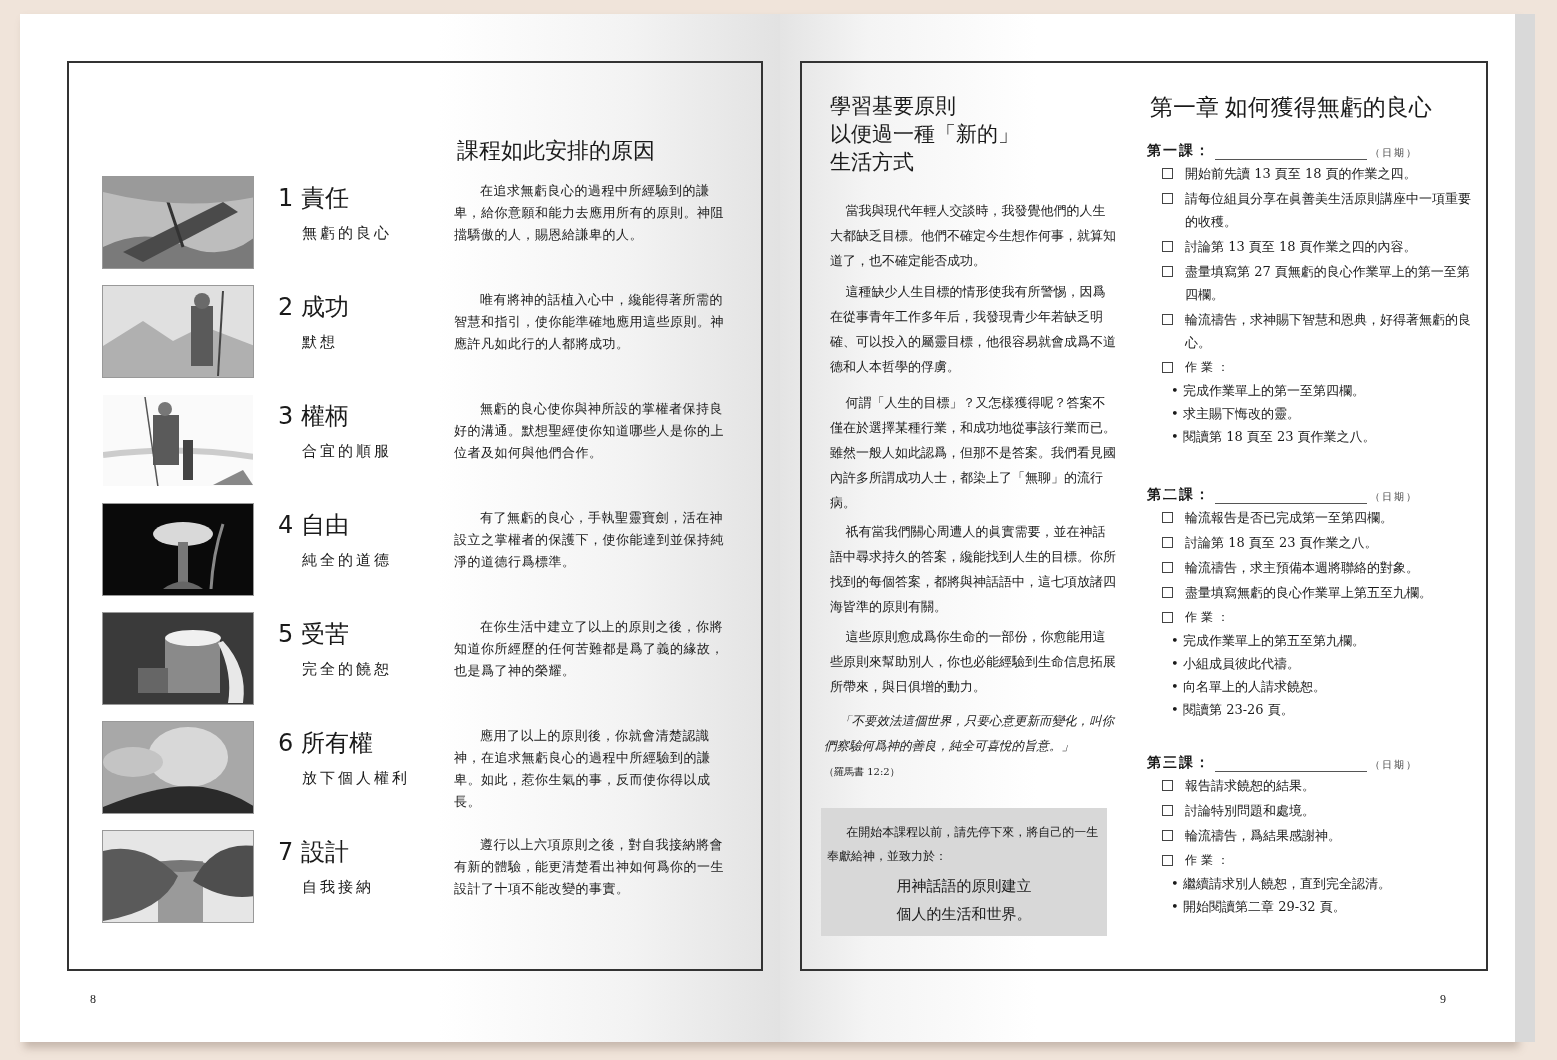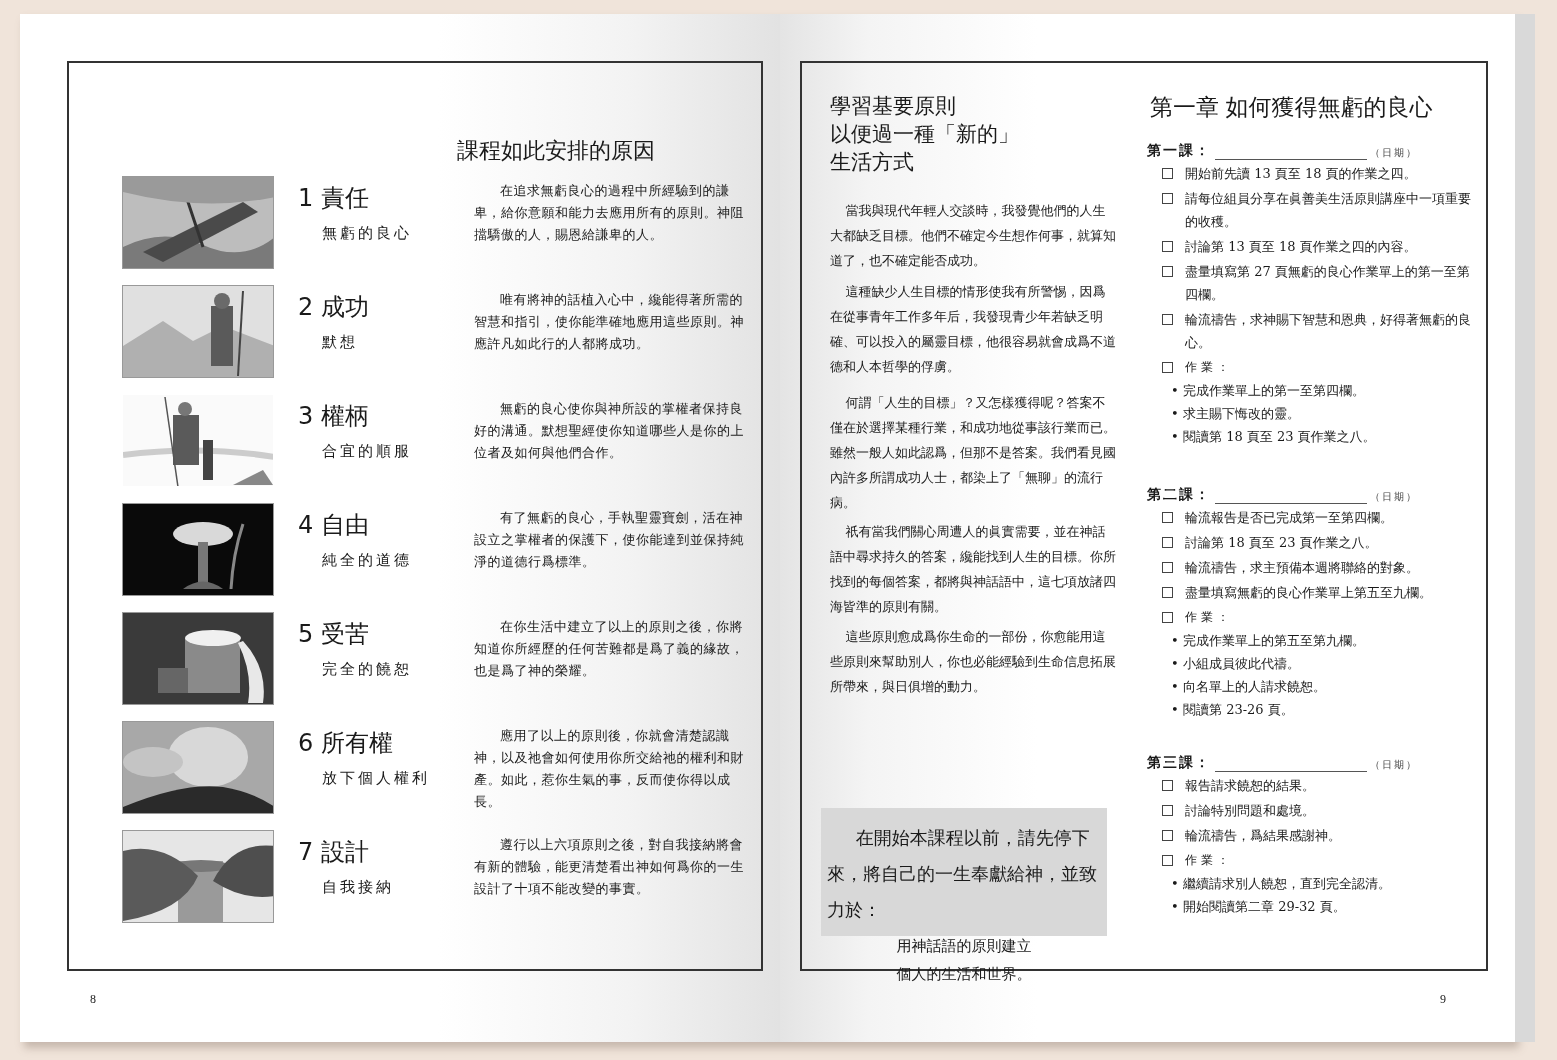--- a/index.html
+++ b/index.html
@@ -40,21 +40,21 @@
 
   
   .left-title {
     position: absolute; left: 82px; top: 76px; font-size: 30px; font-weight: 500;
     font-family: "DejaVu Sans", sans-serif; letter-spacing: 1px;
   }
   .reason-title {
     position: absolute; left: 437px; top: 122px; font-size: 22px;
     font-family: "DejaVu Sans", sans-serif;
   }
-  .lesson-row { position: absolute; left: 82px; width: 640px; height: 95px; margin-left: 20px; }
+  .lesson-row { position: absolute; left: 82px; width: 640px; height: 95px; }
   .thumb {
     position: absolute; left: 0; top: 0; width: 152px; height: 93px;
     border: 1px solid #999; overflow: hidden;
   }
   .lesson-num {
     position: absolute; left: 176px; top: 6px; font-size: 24px;
     font-family: "DejaVu Sans", sans-serif;
   }
   .lesson-sub {
     position: absolute; left: 200px; top: 48px; font-size: 15px; letter-spacing: 3px;
@@ -75,30 +75,30 @@
   }
   .quote {
     position: absolute; left: 44px; top: 694px; width: 290px; font-size: 12.5px; line-height: 25px;
     font-style: italic; text-indent: 1.2em;
   }
   .quote-ref { font-size: 10px; font-style: normal; }
   .grey-box {
     position: absolute; left: 41px; top: 794px; width: 286px; height: 128px;
     background: #d8d8d8; padding: 12px 6px;
   }
-  .grey-box p { font-size: 18px; line-height: 36px; text-indent: 1.6em; }
+  .grey-box p { font-size: 12px; line-height: 24px; text-indent: 1.6em; }
   .grey-box .emph {
     text-align: center; font-family: "DejaVu Sans", sans-serif; font-size: 15px;
     line-height: 28px; margin-top: 4px; text-indent: 0;
   }
 
   
   .chapter-title {
     position: absolute; left: 370px; top: 78px; font-size: 23px;
-    font-family: Liberation Sans, sans-serif;
+    font-family: Liberation Serif, serif;
   }
   .session { position: absolute; left: 367px; width: 330px; }
   .session-head {
     display: flex; align-items: flex-end; height: 24px; font-size: 14px; font-weight: bold;
     letter-spacing: 2px;
   }
   .date-line {
     display: inline-block; width: 152px; border-bottom: 1px solid #555; height: 18px; margin-left: 4px;
   }
   .date-label { font-size: 10px; color: #444; margin-left: 3px; font-weight: normal; letter-spacing: 2px; }
@@ -202,21 +202,21 @@
       <div class="thumb">
         <svg width="152" height="93" viewBox="0 0 152 93">
             <rect width="152" height="93" fill="#a8a8a8"></rect>
             <ellipse cx="85" cy="35" rx="40" ry="30" fill="#d8d8d8"></ellipse>
             <ellipse cx="30" cy="40" rx="30" ry="15" fill="#c4c4c4"></ellipse>
             <path d="M0 93 L0 85 Q60 60 100 65 Q130 70 152 85 V93Z" fill="#2a2a2a"></path>
           </svg>
       </div>
       <div class="lesson-num"><span>6</span> <span>所有權</span></div>
       <div class="lesson-sub">放下個人權利</div>
-      <div class="lesson-desc">應用了以上的原則後，你就會清楚認識神，以及祂會如何使用你所交給祂的權利和財產。如此，惹你生氣的事，反而使你得以成長。</div>
+      <div class="lesson-desc">應用了以上的原則後，你就會清楚認識神，在追求無虧良心的過程中所經驗到的謙卑。如此，惹你生氣的事，反而使你得以成長。</div>
     </div>
 
     <div class="lesson-row" style="top:816px;">
       <div class="thumb">
         <svg width="152" height="93" viewBox="0 0 152 93">
             <rect width="152" height="93" fill="#e6e6e6"></rect>
             <rect x="55" y="30" width="45" height="63" fill="#9a9a9a"></rect>
             <ellipse cx="78" cy="35" rx="28" ry="6" fill="#777"></ellipse>
             <path d="M0 20 Q40 10 75 45 Q60 80 0 90Z" fill="#5a5a5a"></path>
             <path d="M152 15 Q110 10 90 50 Q120 70 152 65Z" fill="#4e4e4e"></path>
@@ -238,20 +238,24 @@
       <div>以便過一種「新的」</div>
       <div>生活方式</div>
     </div>
 
     <p class="mid-para" style="top:184px;">當我與現代年輕人交談時，我發覺他們的人生大都缺乏目標。他們不確定今生想作何事，就算知道了，也不確定能否成功。</p>
     <p class="mid-para" style="top:265px;">這種缺少人生目標的情形使我有所警惕，因爲在從事青年工作多年后，我發現青少年若缺乏明確、可以投入的屬靈目標，他很容易就會成爲不道德和人本哲學的俘虜。</p>
     <p class="mid-para" style="top:376px;">何謂「人生的目標」？又怎樣獲得呢？答案不僅在於選擇某種行業，和成功地從事該行業而已。雖然一般人如此認爲，但那不是答案。我們看見國內許多所謂成功人士，都染上了「無聊」的流行病。</p>
     <p class="mid-para" style="top:505px;">祇有當我們關心周遭人的眞實需要，並在神話語中尋求持久的答案，纔能找到人生的目標。你所找到的每個答案，都將與神話語中，這七項放諸四海皆準的原則有關。</p>
     <p class="mid-para" style="top:610px;">這些原則愈成爲你生命的一部份，你愈能用這些原則來幫助別人，你也必能經驗到生命信息拓展所帶來，與日俱增的動力。</p>
 
+    <div class="quote">
+      <span>「不要效法這個世界，只要心意更新而變化，叫你們察驗何爲神的善良，純全可喜悅的旨意。」</span><br>
+      <span class="quote-ref">（羅馬書 12:2）</span>
+    </div>
 
     <div class="grey-box">
       <p>在開始本課程以前，請先停下來，將自己的一生奉獻給神，並致力於：</p>
       <p class="emph">
         <span>用神話語的原則建立</span><br>
         <span>個人的生活和世界。</span>
       </p>
     </div>
 
     <div class="chapter-title">第一章  如何獲得無虧的良心</div>

